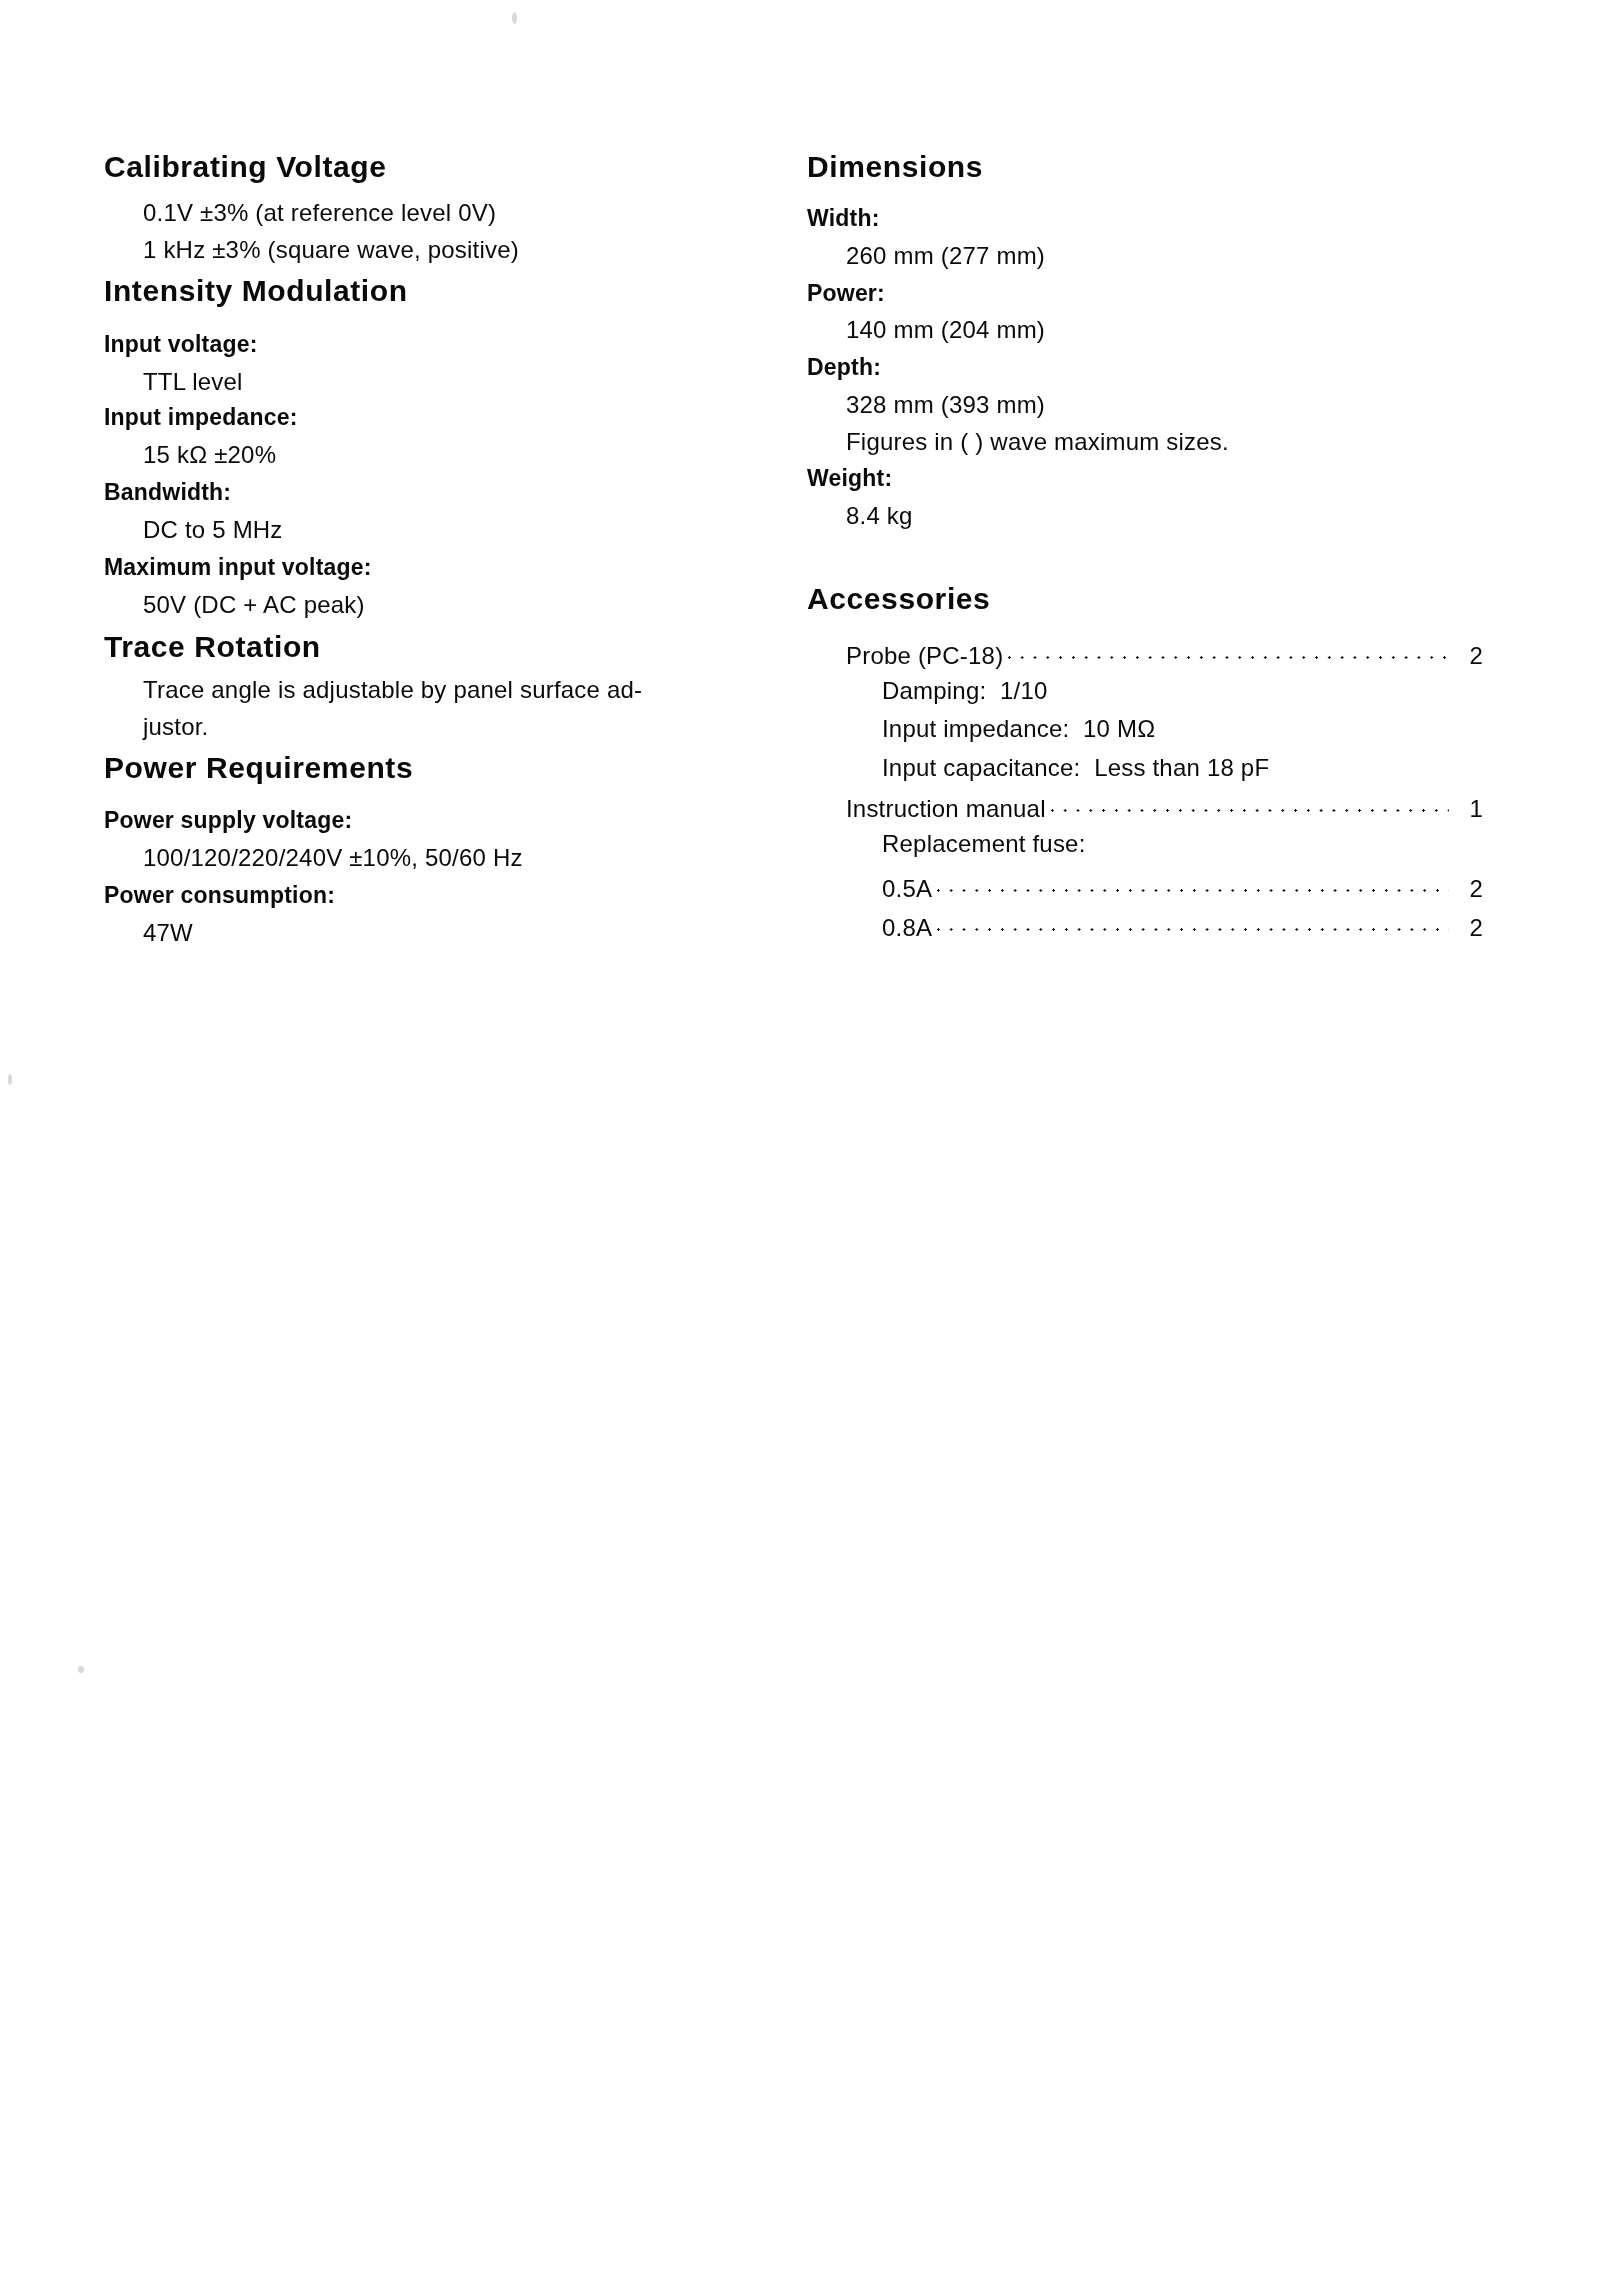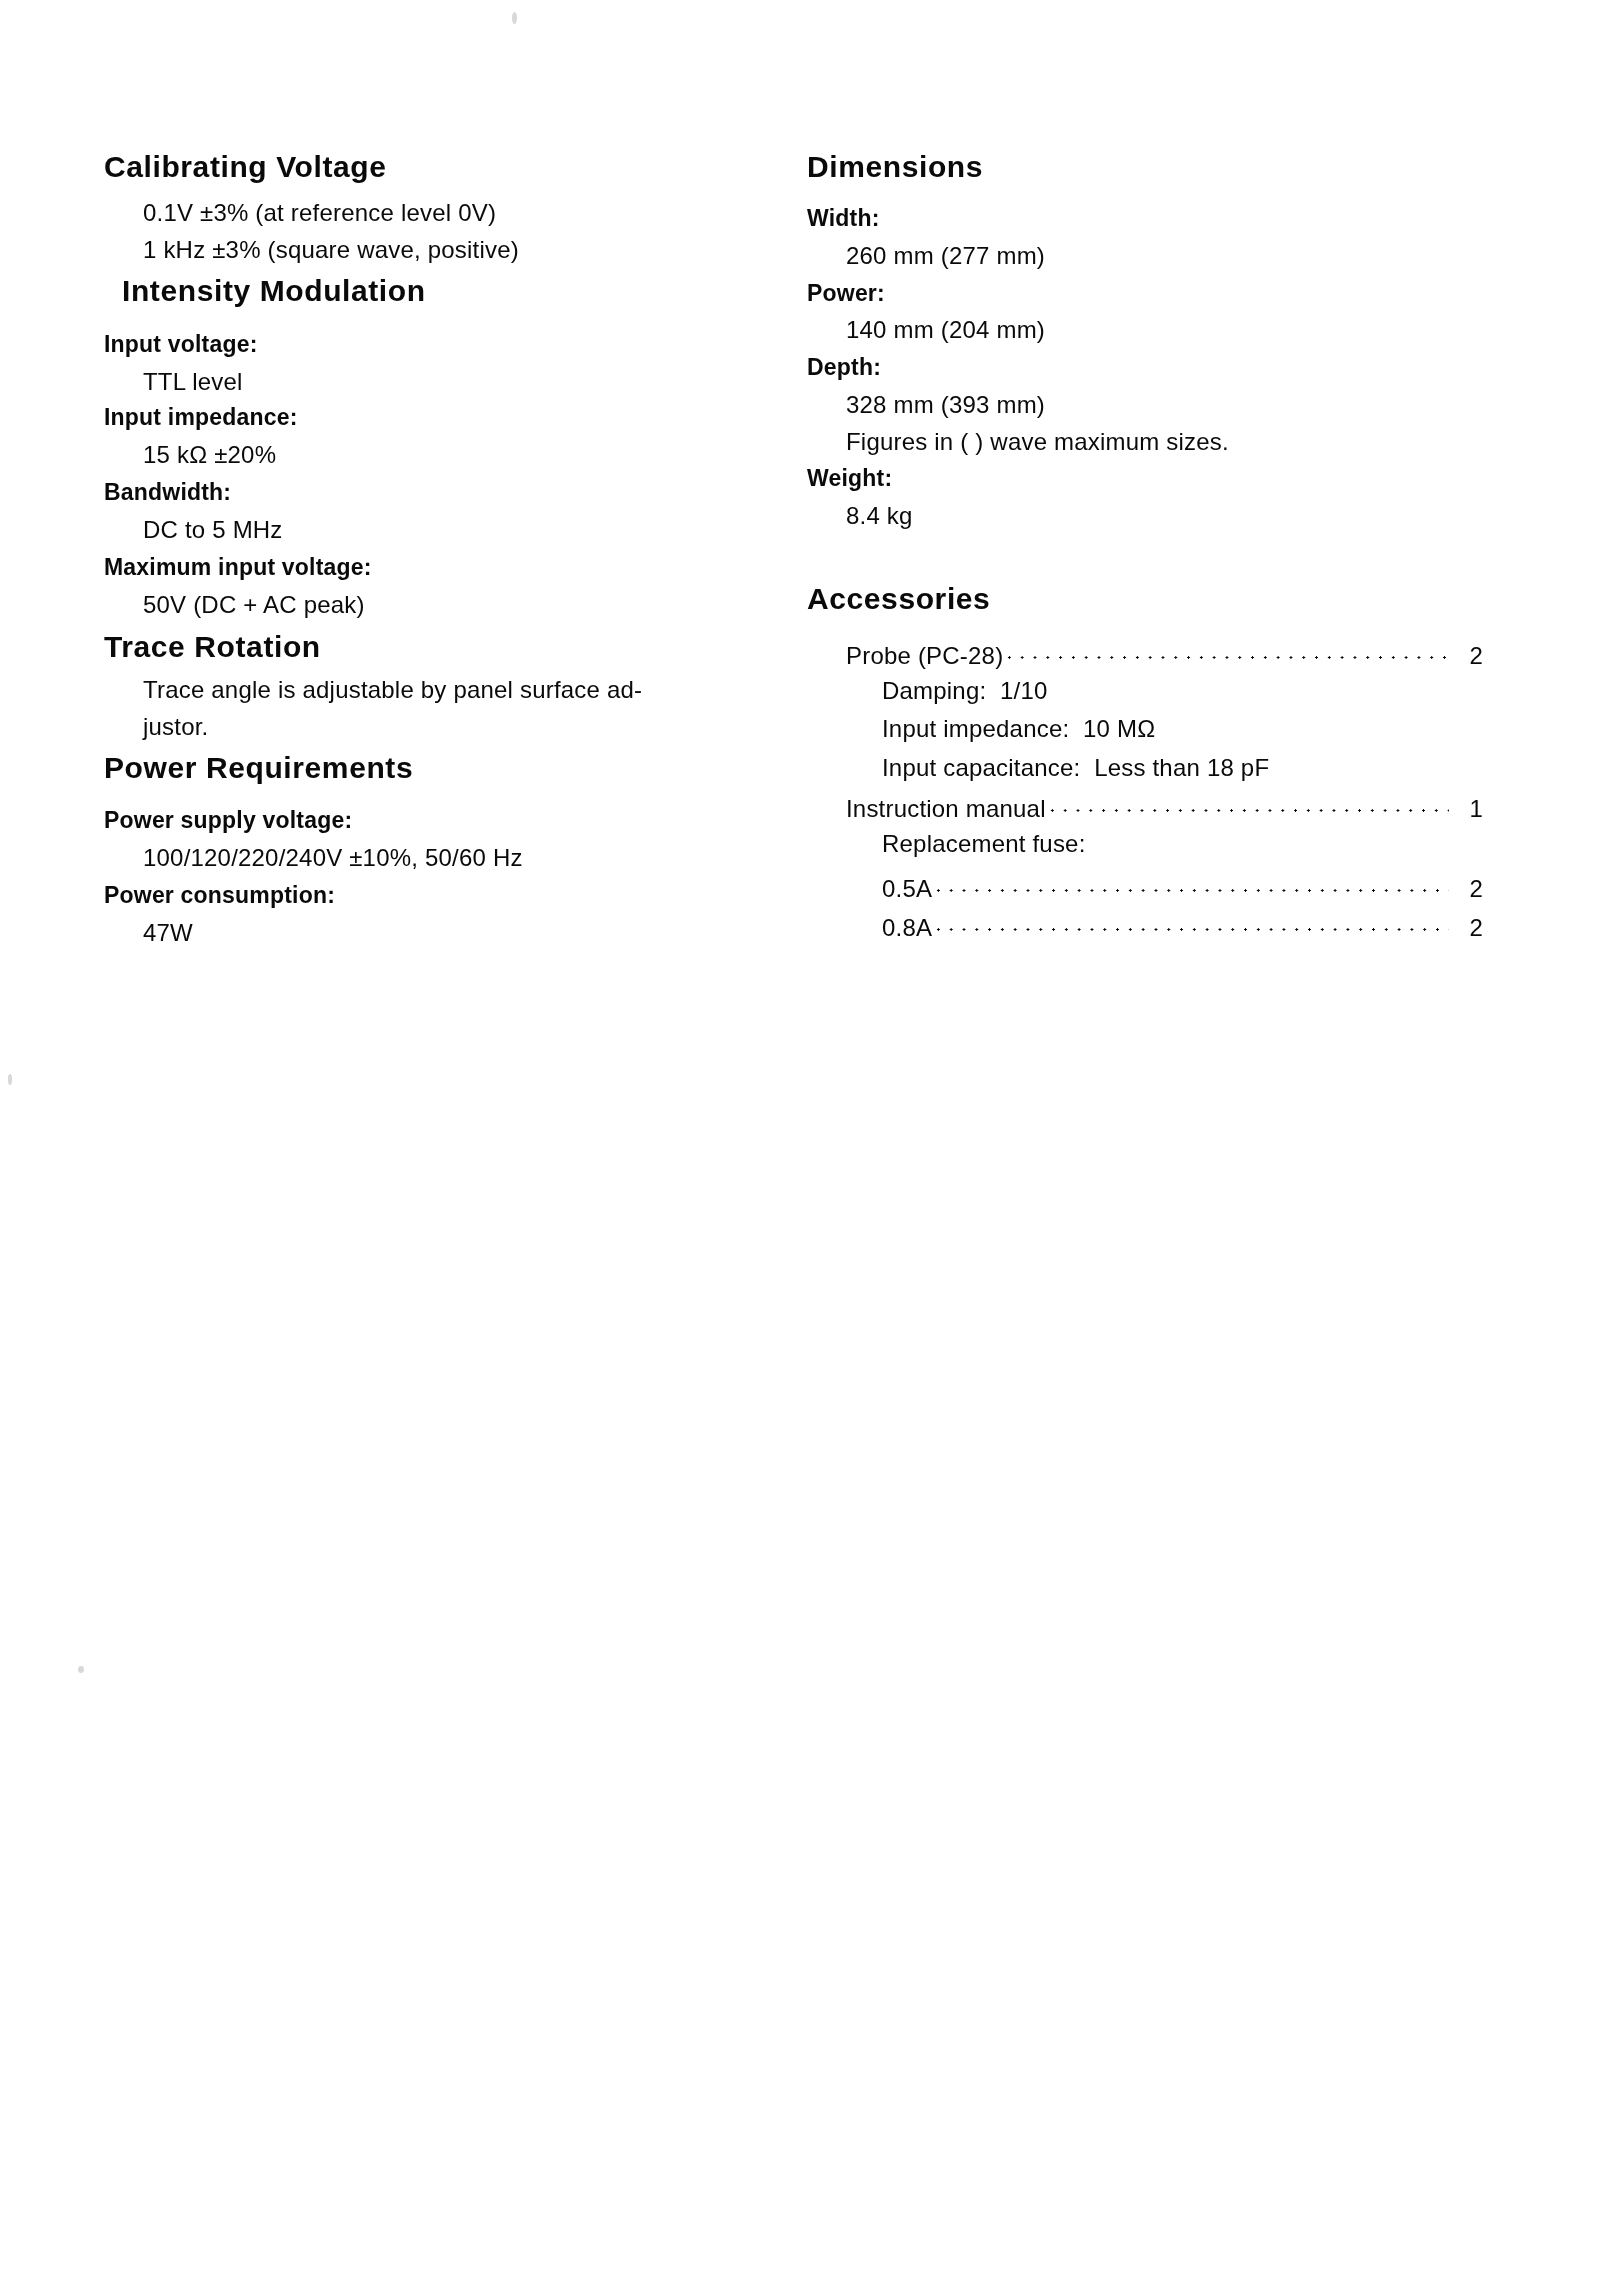--- a/index.html
+++ b/index.html
@@ -128,21 +128,21 @@
   <div class="speck" style="left:75px;top:2118px;width:6px;height:6.8px;"></div>
 
   <div class="columns">
 
     <div class="col col-left">
 
       <div class="line sec-head" style="top:152px;">Calibrating Voltage</div>
       <div class="line value indent-1" style="top:201px;">0.1V ±3% (at reference level 0V)</div>
       <div class="line value indent-1" style="top:238px;">1 kHz ±3% (square wave, positive)</div>
 
-      <div class="line sec-head" style="top:276px;margin-left:18px;">Intensity Modulation</div>
+      <div class="line sec-head" style="top:276px;">Intensity Modulation</div>
       <div class="line sub-label" style="top:333px;">Input voltage:</div>
       <div class="line value indent-1" style="top:370px;">TTL level</div>
       <div class="line sub-label" style="top:406px;">Input impedance:</div>
       <div class="line value indent-1" style="top:443px;">15 kΩ ±20%</div>
       <div class="line sub-label" style="top:481px;">Bandwidth:</div>
       <div class="line value indent-1" style="top:518px;">DC to 5 MHz</div>
       <div class="line sub-label" style="top:556px;">Maximum input voltage:</div>
       <div class="line value indent-1" style="top:593px;">50V (DC + AC peak)</div>
 
       <div class="line sec-head" style="top:632px;">Trace Rotation</div>
@@ -165,21 +165,21 @@
       <div class="line value indent-1" style="top:318px;">140 mm (204 mm)</div>
       <div class="line sub-label" style="top:356px;">Depth:</div>
       <div class="line value indent-1" style="top:393px;">328 mm (393 mm)</div>
       <div class="line value indent-1" style="top:430px;">Figures in ( ) wave maximum sizes.</div>
       <div class="line sub-label" style="top:467px;">Weight:</div>
       <div class="line value indent-1" style="top:504px;">8.4 kg</div>
 
       <div class="line sec-head" style="top:584px;">Accessories</div>
 
       <div class="leader-row" style="top:640px;left:39px;right:0;width:637px;">
-        <span class="leader-label">Probe (PC-28)</span>
+        <span class="leader-label">Probe (PC-18)</span>
         <span class="leader-fill"></span>
         <span class="leader-qty">2</span>
       </div>
 
       <div class="line value indent-2" style="top:679px;">Damping:  1/10</div>
       <div class="line value indent-2" style="top:717px;">Input impedance:  10 MΩ</div>
       <div class="line value indent-2" style="top:756px;">Input capacitance:  Less than 18 pF</div>
 
       <div class="leader-row" style="top:793px;left:39px;right:0;width:637px;">
         <span class="leader-label">Instruction manual</span>

